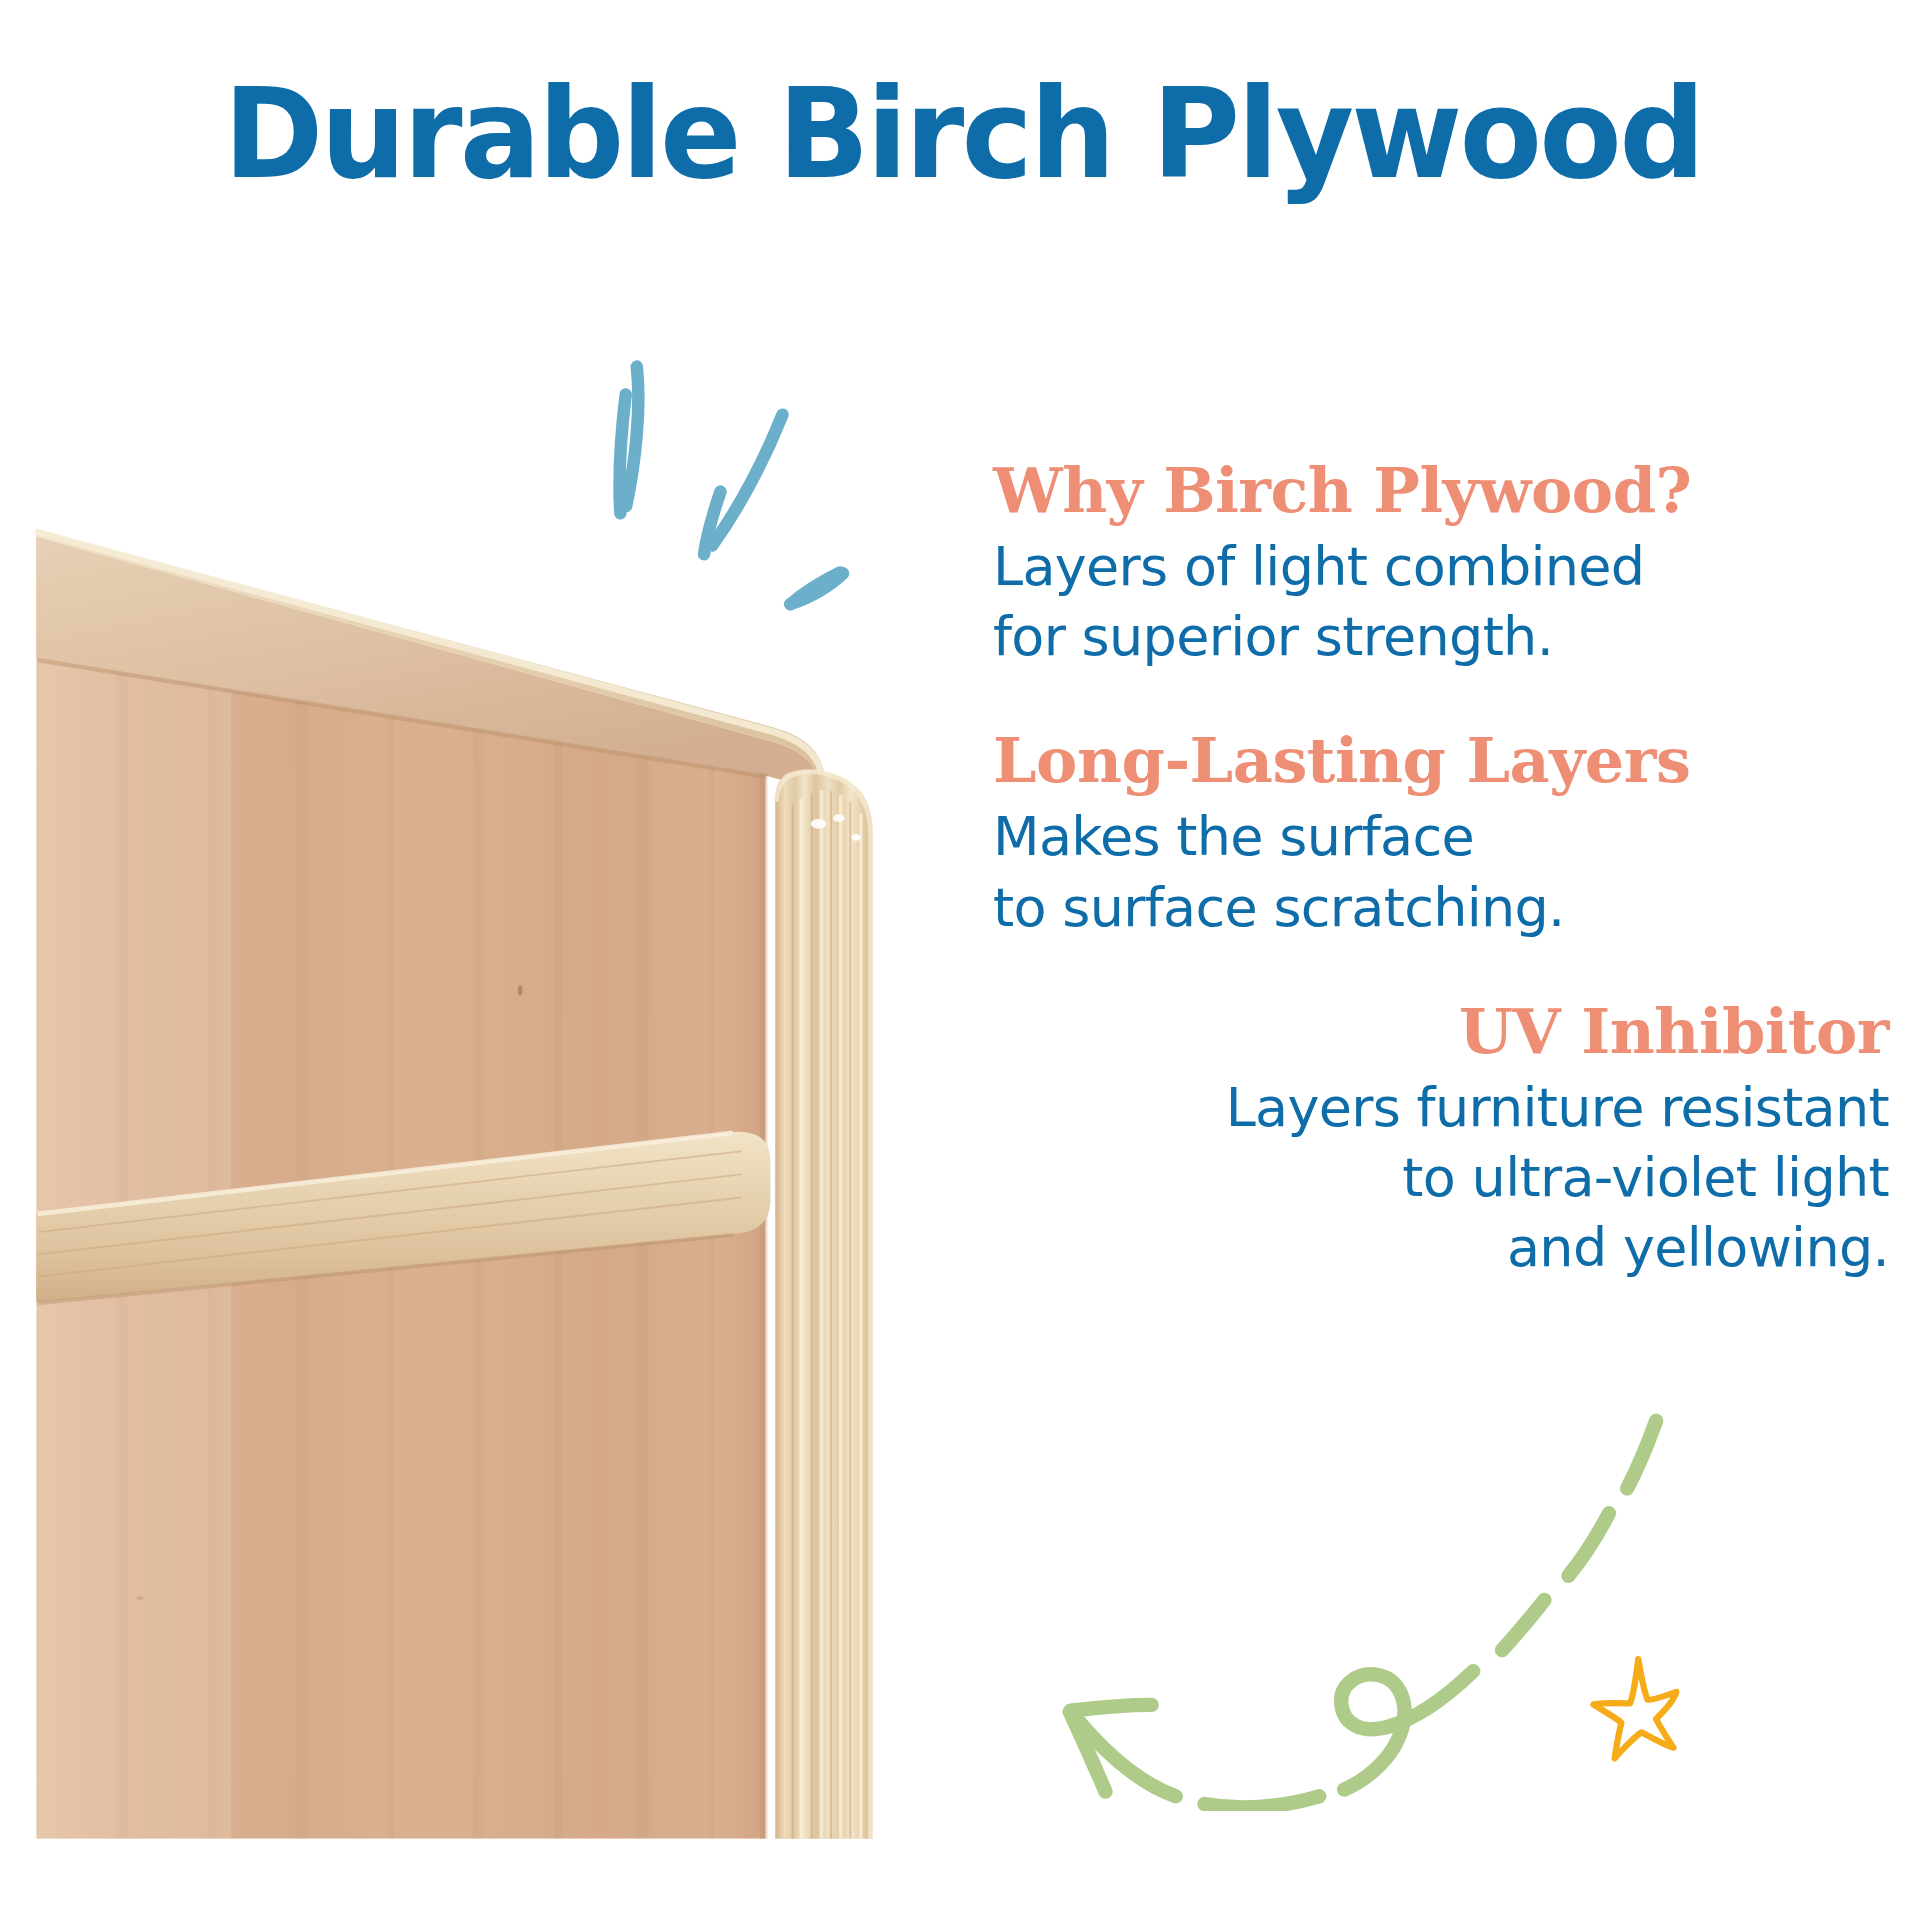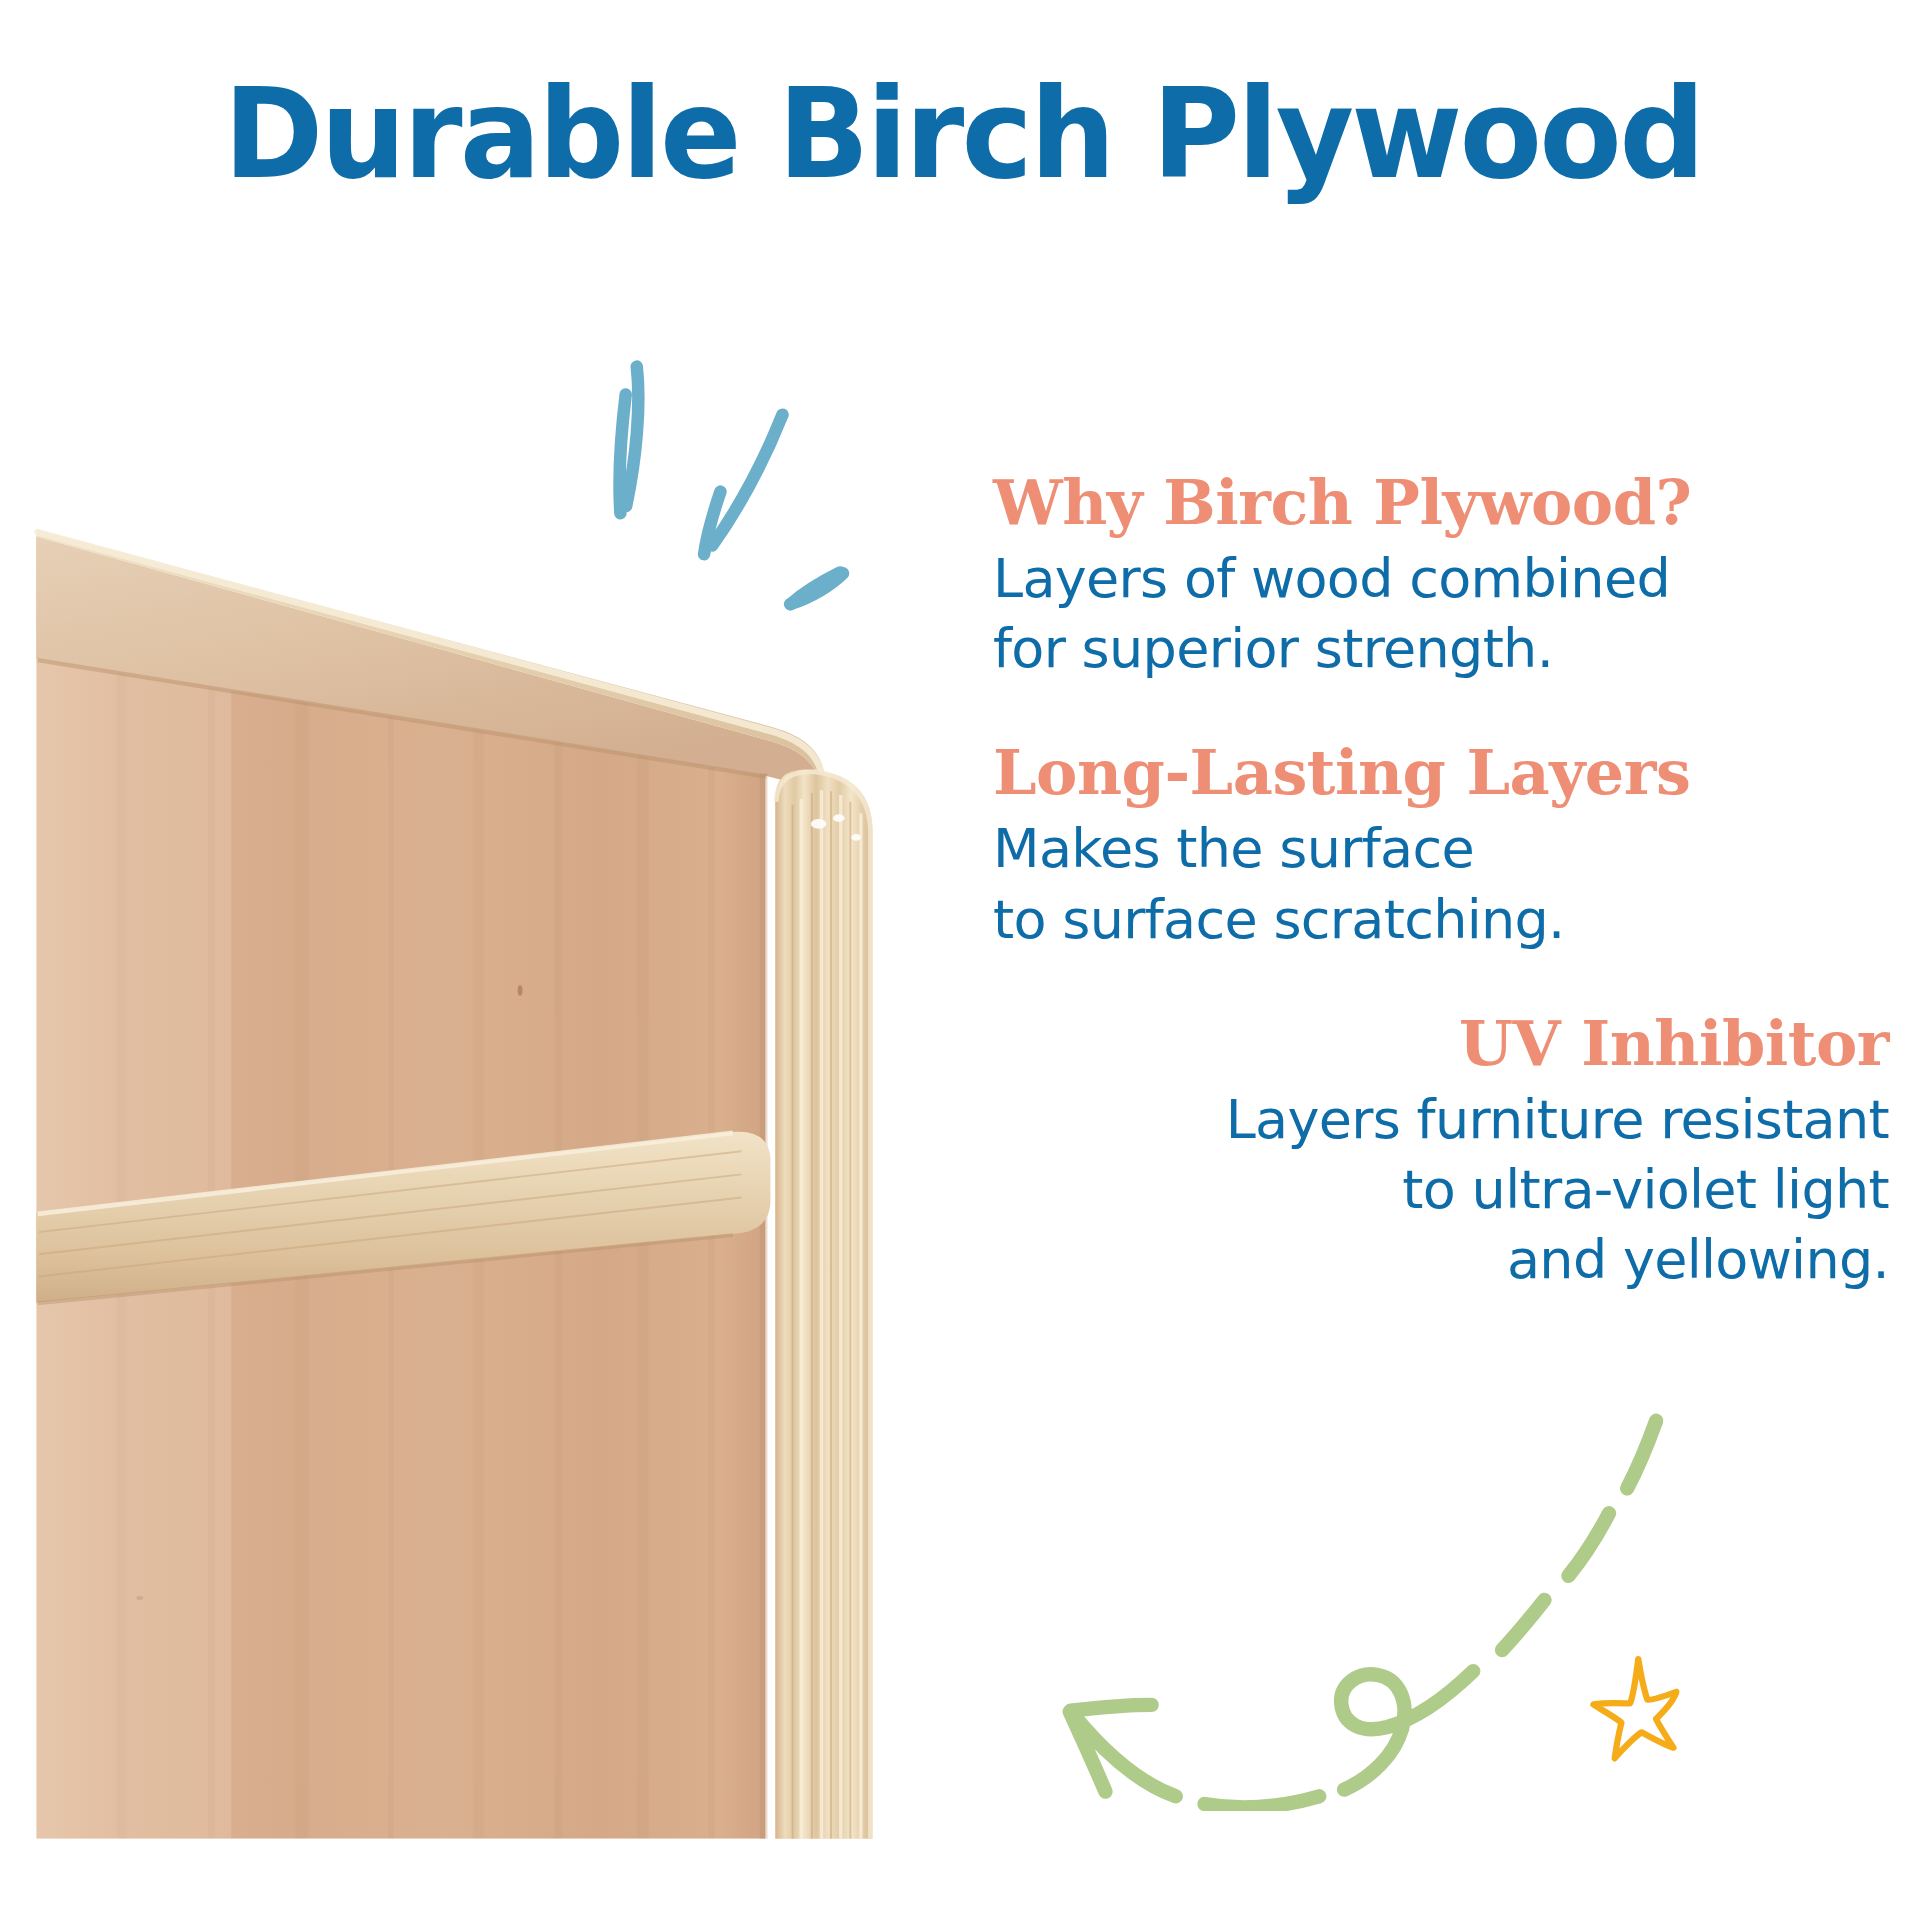--- a/index.html
+++ b/index.html
@@ -30,21 +30,21 @@
   
   .deco{position:absolute;}
   #sparkles{left:568px; top:347px; width:327px; height:270px;}
   #arrow{left:987px; top:1411px; width:698px; height:400px;}
   #star{left:1579px; top:1632px; width:159px; height:164px;}
 
   
   #copy{
     position:absolute; left:993px; top:458px; width:896px;
   }
-  .block{margin:12px 0 56px 0;}
+  .block{margin:0 0 56px 0;}
   .block:last-child{margin-bottom:0;text-align:right;}
   .head{
     font-family:"DejaVu Serif", serif;
     font-weight:bold;
     font-size:62px;
     line-height:1.07;
     color:#EE8E75;
     margin:0 0 7.7px 0;
     letter-spacing:-0.5px;
     white-space:nowrap;
@@ -233,21 +233,21 @@
              C80,180 48,162 30,150
              C56,146 94,148 106,148
              C110,138 118,96 123,56 Z" fill="none" stroke="#F5AC18" stroke-width="13" stroke-linecap="round" stroke-linejoin="round"></path>
   </svg>
 </div>
 
 <div id="copy">
 
   <div class="block">
     <div class="head">Why Birch Plywood?</div>
-    <div class="body-line">Layers of wood combined</div>
+    <div class="body-line">Layers of light combined</div>
     <div class="body-line">for superior strength.</div>
   </div>
 
   <div class="block">
     <div class="head">Long-Lasting Layers</div>
     <div class="body-line">Makes the surface</div>
     <div class="body-line">to surface scratching.</div>
   </div>
 
   <div class="block">

